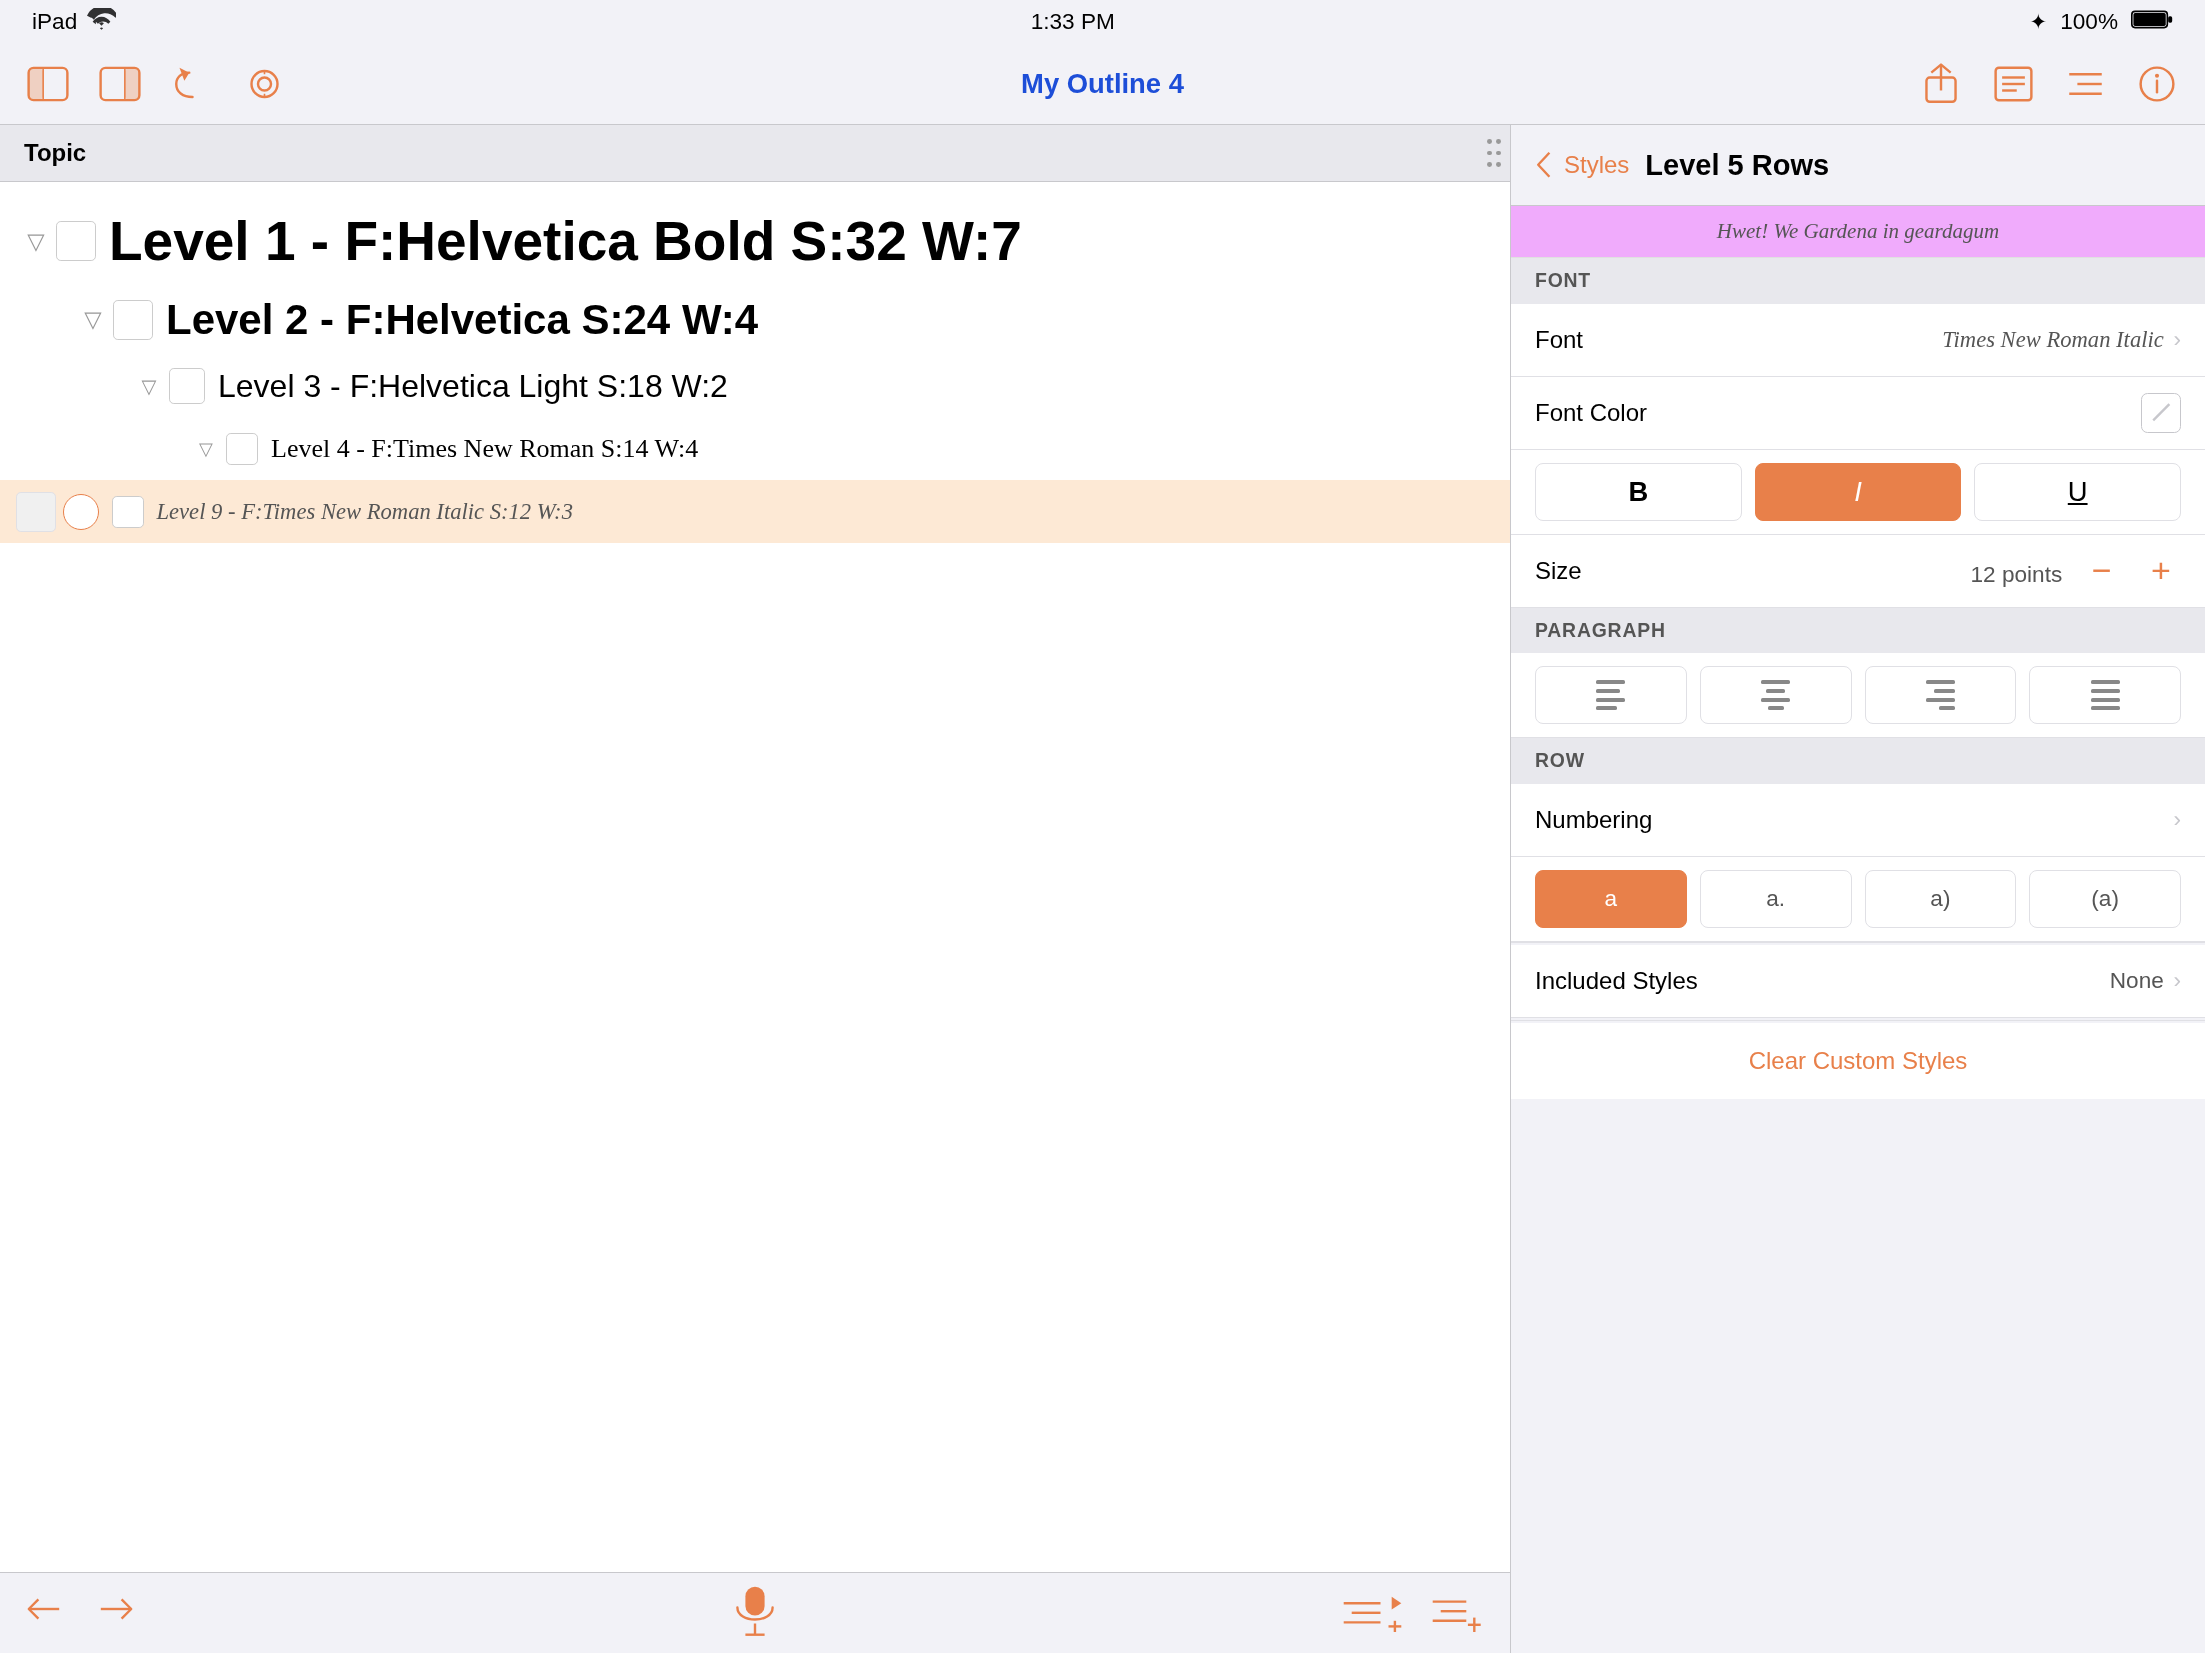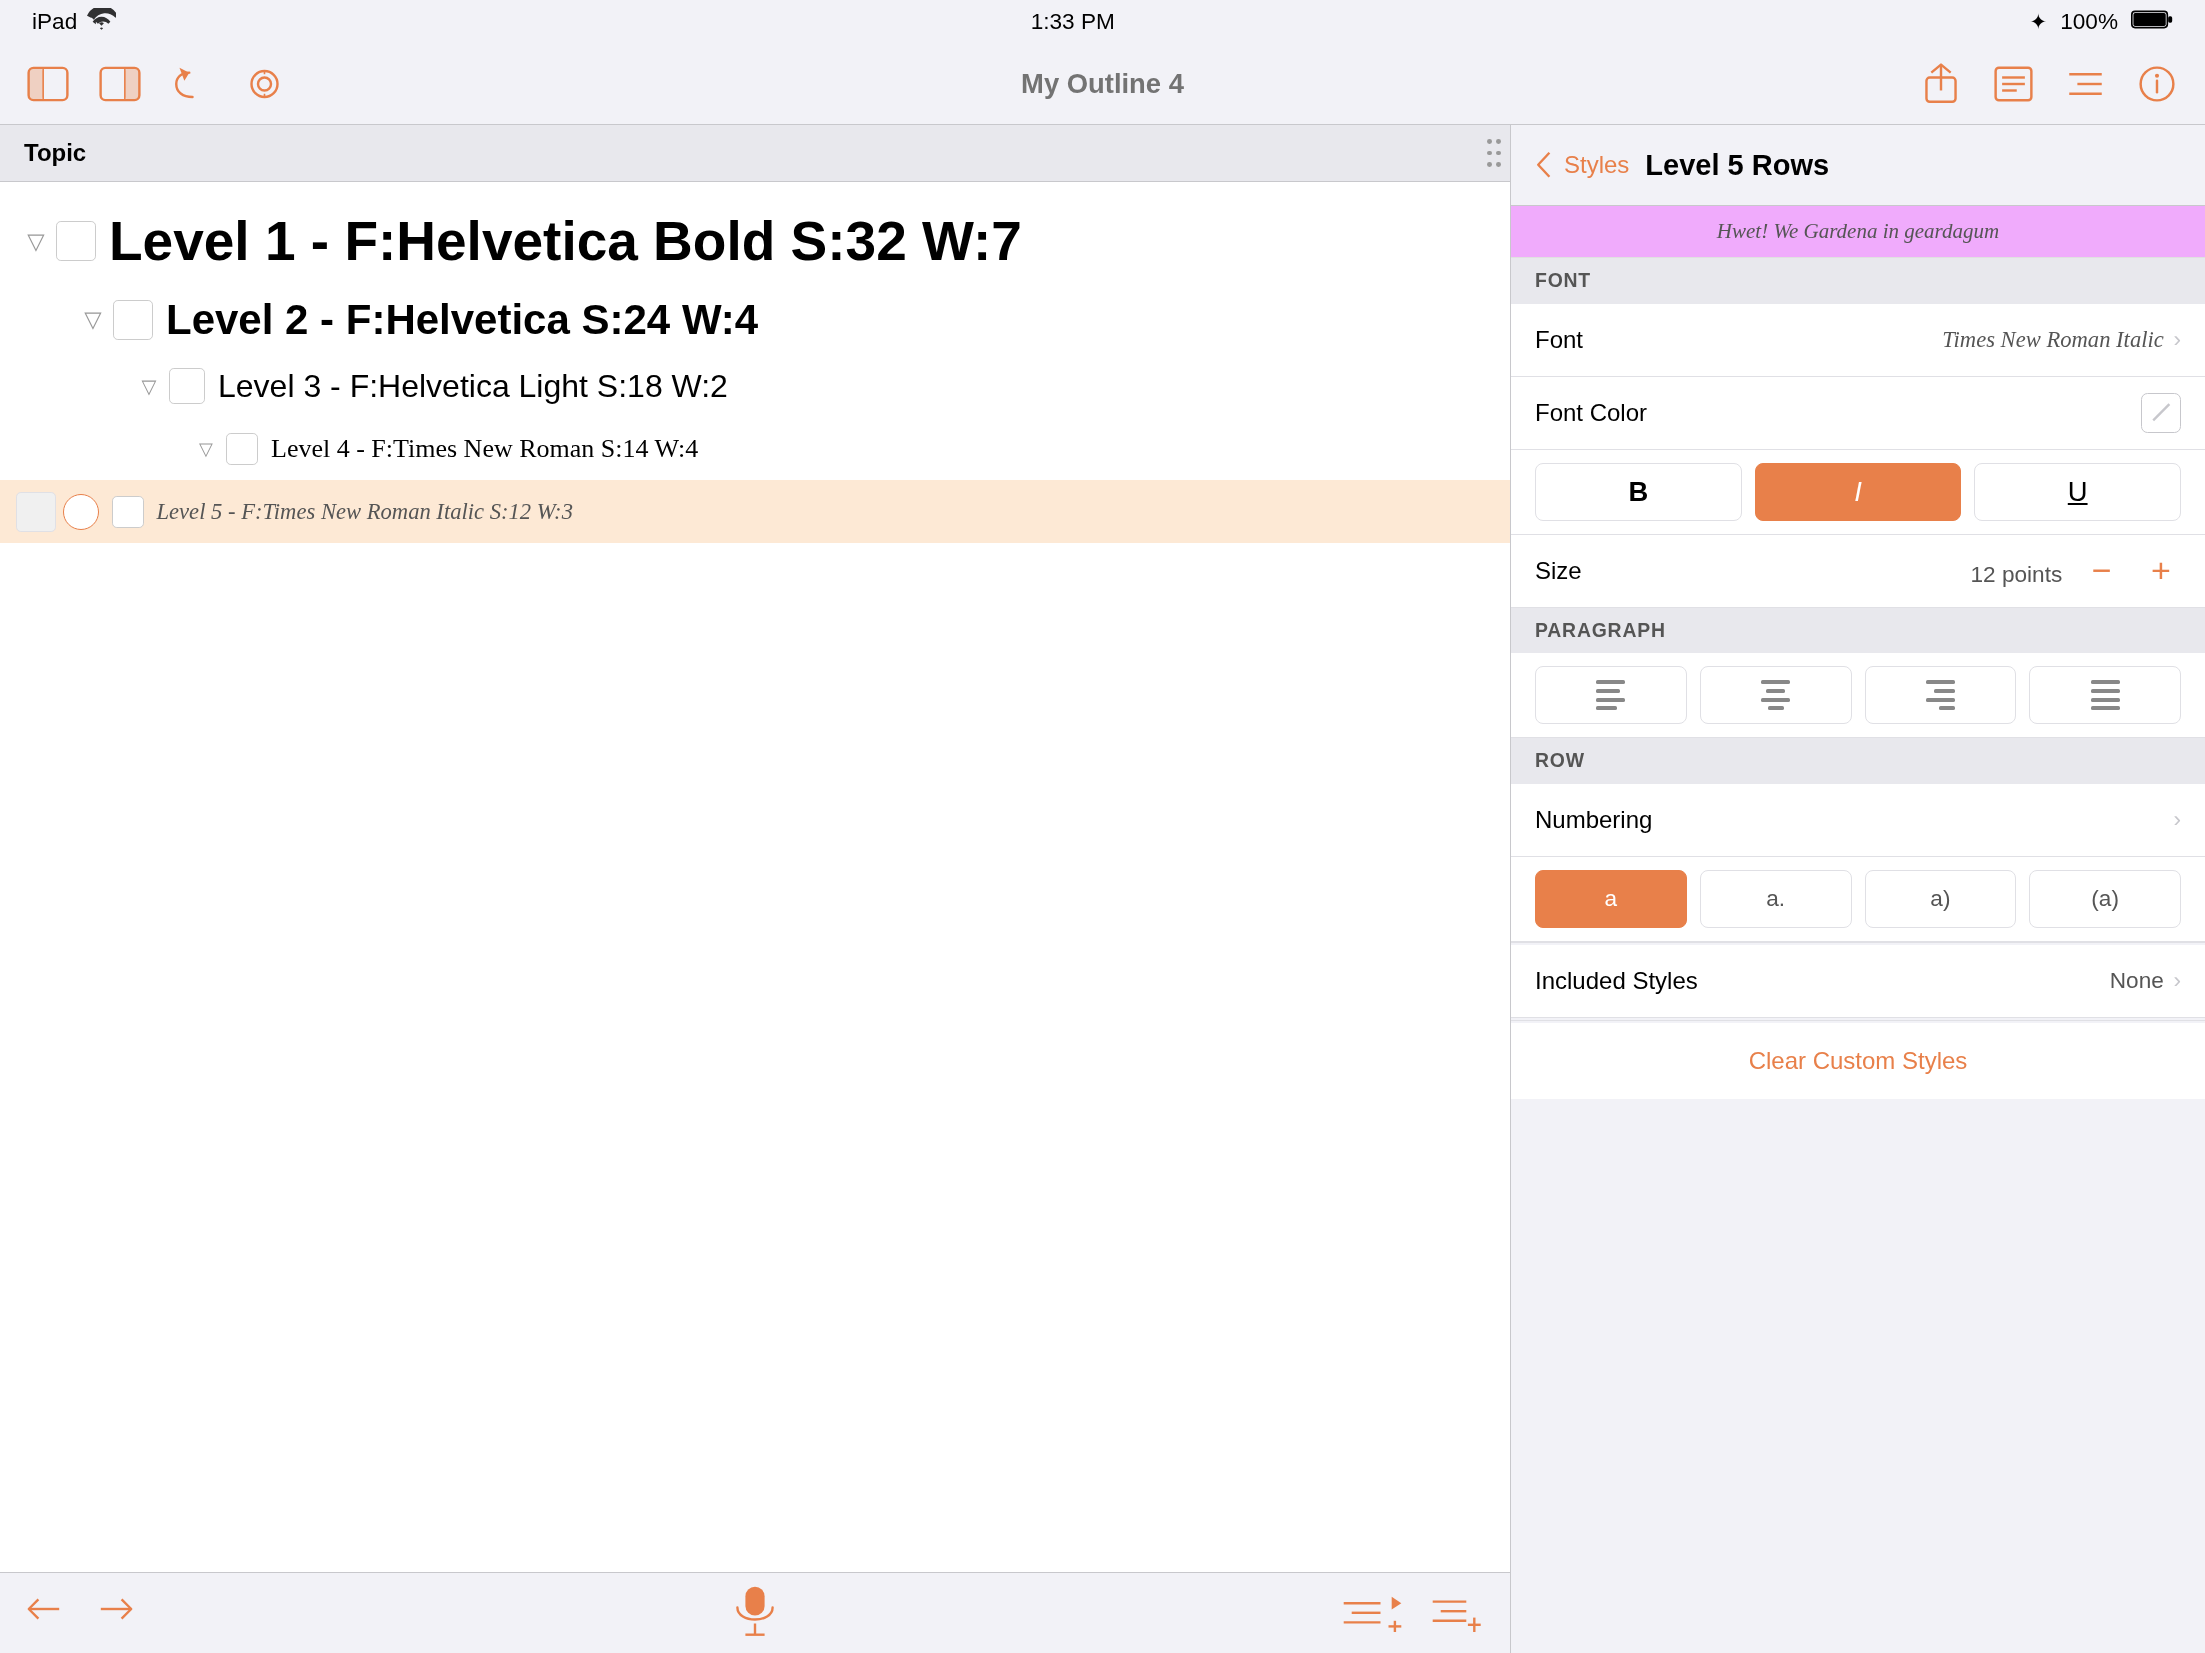--- a/index.html
+++ b/index.html
@@ -37,21 +37,21 @@
       padding: 0 24px;
       position: relative;
     }
     .toolbar-left { display: flex; align-items: center; gap: 24px; }
     .toolbar-title {
       position: absolute;
       left: 50%;
       transform: translateX(-50%);
       font-size: 27.4px;
       font-weight: 600;
-      color: #737373;
+      color: #1d4ed8;
     }
     .toolbar-right { margin-left: auto; display: flex; align-items: center; gap: 24px; }
     .toolbar-icon {
       width: 48px;
       height: 48px;
       display: flex;
       align-items: center;
       justify-content: center;
     }
 
@@ -558,21 +558,21 @@
       <div class="outline-row" style="padding-left:186px;">
         <div class="disclosure" style="color:#999;font-size:18px;">▽</div>
         <div class="checkbox" style="width:32px;height:32px;"></div>
         <span class="row-text level4-text">Level 4 - F:Times New Roman S:14 W:4</span>
       </div>
 
       <div class="outline-row selected" style="padding-left:16px;">
         <div style="width:40px;height:40px;border:1.6px solid #e0e0e5;border-radius:4.8px;background:#f0f0f0;flex-shrink:0;"></div>
         <div class="circle-check" style="margin-left:6.5px;width:36px;height:36px;"></div>
         <div class="checkbox" style="width:32px;height:32px;"></div>
-        <span class="row-text level5-text">Level 5 - F:Times New Roman Italic S:12 W:3</span>
+        <span class="row-text level5-text">Level 9 - F:Times New Roman Italic S:12 W:3</span>
       </div>
     </div>
 
     <div class="bottom-toolbar">
       <div class="bottom-left">
         <div style="font-size:32px;color:#e8804a;cursor:pointer;">
           <svg width="40" height="32" viewBox="0 0 50 40">
               <line x1="6" y1="20" x2="44" y2="20" stroke="#e8804a" stroke-width="3"></line>
               <polyline points="18,8 6,20 18,32" fill="none" stroke="#e8804a" stroke-width="3" stroke-linejoin="round"></polyline>
             </svg>

